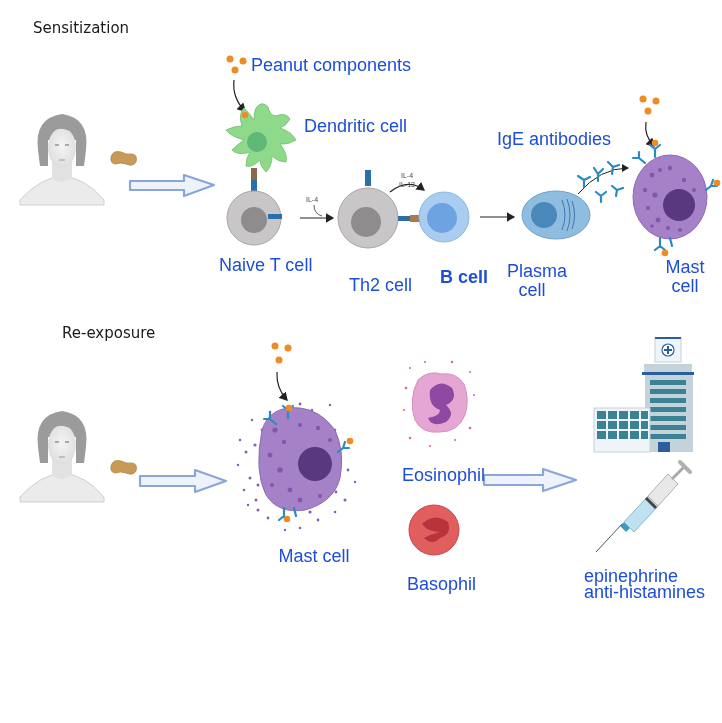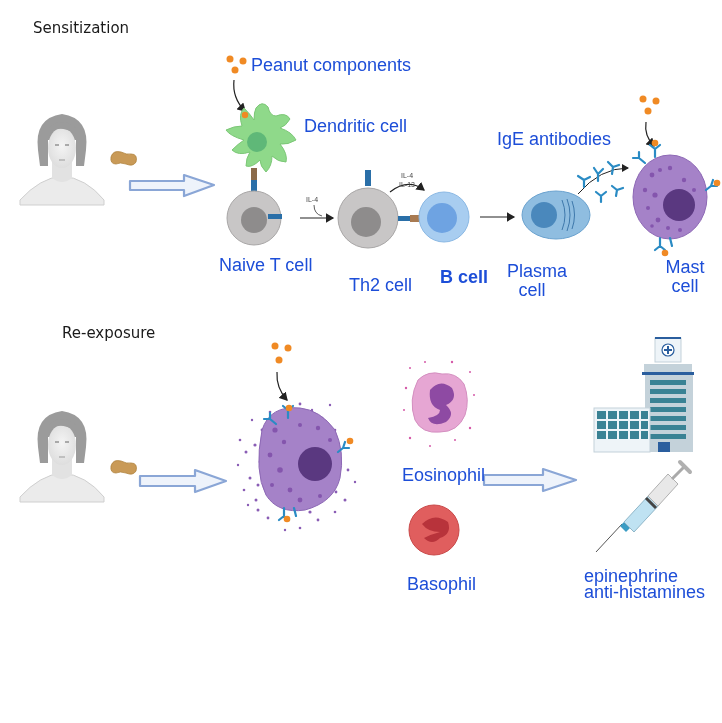--- a/index.html
+++ b/index.html
@@ -306,19 +306,20 @@
   <div>Mast</div>
   <div>cell</div>
 </div>
 <div class="abs tiny" style="left:302px; top:195px; width:20px;">IL-4</div>
 <div class="abs tiny" style="left:397px; top:171px; width:20px;">
   <div>IL-4</div>
   <div>IL-13</div>
 </div>
 
 <div class="abs label center" style="left:254px; top:547px; width:120px;">
+  <div>Mast cell</div>
 </div>
 <div class="abs label" style="left:402px; top:466px;">Eosinophil</div>
 <div class="abs label" style="left:407px; top:575px;">Basophil</div>
 <div class="abs label" style="left:584px; top:568px; line-height:16px;">
   <div>epinephrine</div>
   <div>anti-histamines</div>
 </div>
 
 </body></html>

